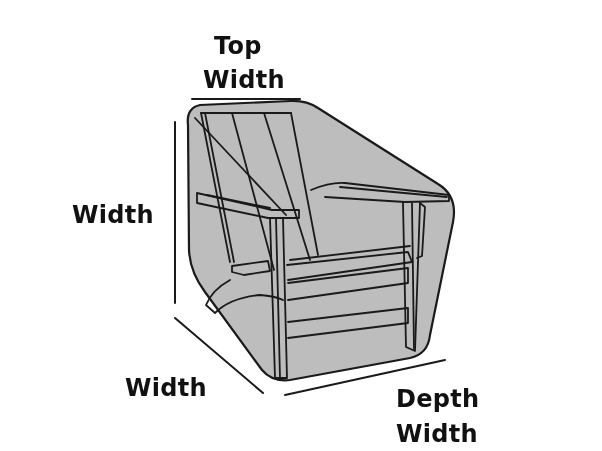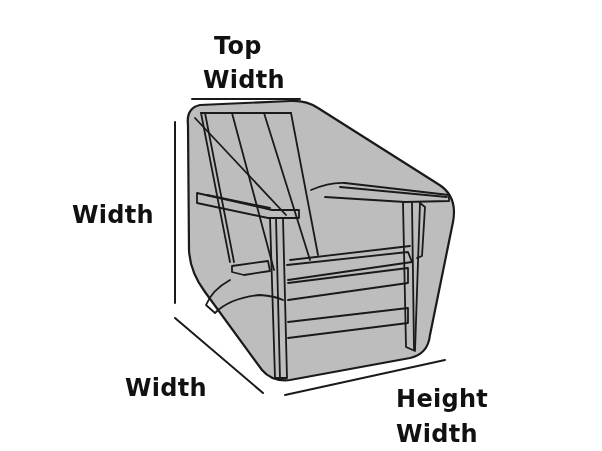--- a/index.html
+++ b/index.html
@@ -68,14 +68,14 @@
       <path d="M 232 266 L 268 261 L 270 271 L 244 275 L 232 272 Z"></path>
       <path d="M 230 280 Q 212 290 206 305 L 215 313 Q 230 298 260 295 Q 275 296 283 300"></path>
     </g>
   </svg>
 </div>
 
 <div class="label lbl-top">Top</div>
 <div class="label lbl-topw">Width</div>
 <div class="label lbl-height">Width</div>
 <div class="label lbl-depth">Width</div>
-<div class="label lbl-bottom">Height</div>
+<div class="label lbl-bottom">Depth</div>
 <div class="label lbl-bottomw">Width</div>
 
 </body></html>

